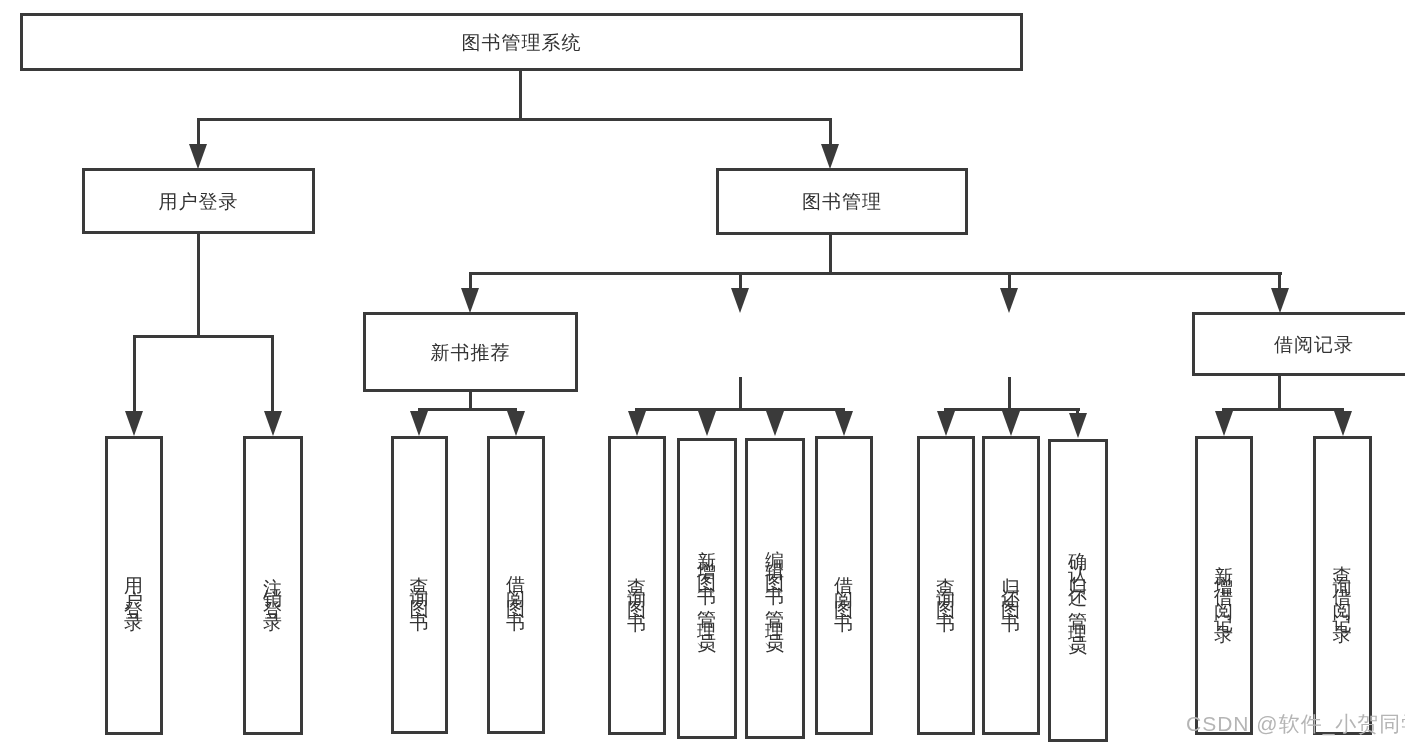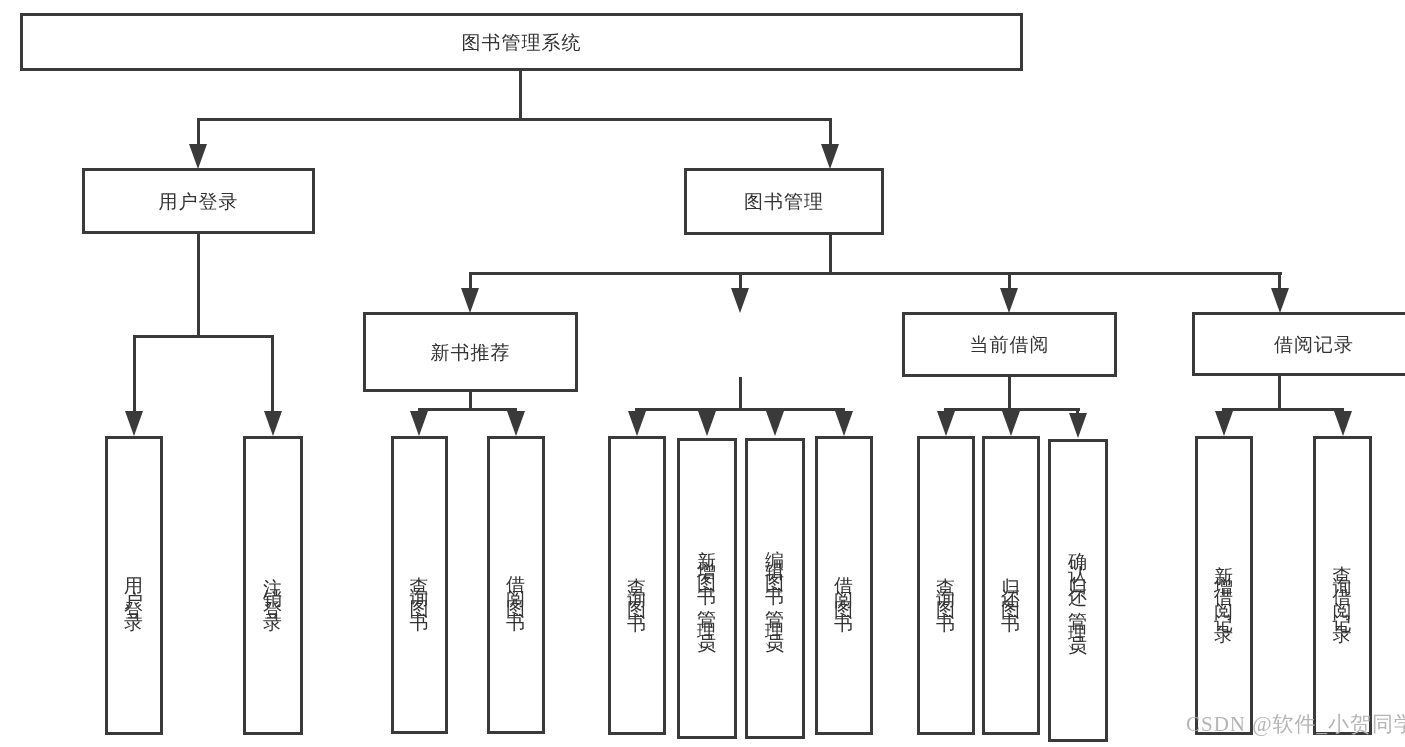--- a/index.html
+++ b/index.html
@@ -1,18 +1,18 @@
 <!DOCTYPE html>
 <html><head>
 <meta charset="utf-8">
 <style>
   html,body{margin:0;padding:0;background:#fff;}
   .canvas{
     position:relative;width:1405px;height:747px;background:#ffffff;overflow:hidden;
-    font-family:Liberation Serif, serif;color:#333333;
+    font-family:Liberation Sans, sans-serif;color:#333333;
   }
   .box{
     position:absolute;box-sizing:border-box;border:3px solid #3a3a3a;background:#ffffff;
     display:flex;align-items:center;justify-content:center;
     font-size:19px;color:#333333;letter-spacing:1px;line-height:1;z-index:2;
   }
   .vbox{
     writing-mode:vertical-rl;text-orientation:mixed;letter-spacing:12px;
     padding:6px 0;
   }
@@ -36,42 +36,41 @@
   <div class="box" style="left:20px;top:13px;width:1003px;height:58px">图书管理系统</div>
 
   <div class="vl" style="left:519px;top:71px;height:47px"></div>
   <div class="hl" style="left:197px;top:118px;width:635px"></div>
   <div class="vl" style="left:197px;top:118px;height:30px"></div>
   <div class="arr" style="left:189px;top:144px"></div>
   <div class="vl" style="left:829px;top:118px;height:30px"></div>
   <div class="arr" style="left:821px;top:144px"></div>
 
   <div class="box" style="left:82px;top:168px;width:233px;height:66px">用户登录</div>
-  <div class="box" style="left:684px;top:168px;width:200px;height:67px">图书管理</div>
+  <div class="box" style="left:716px;top:168px;width:252px;height:67px">图书管理</div>
 
   <div class="vl" style="left:197px;top:234px;height:101px"></div>
   <div class="hl" style="left:133px;top:335px;width:141px"></div>
   <div class="vl" style="left:133px;top:335px;height:78px"></div>
   <div class="arr" style="left:125px;top:411px"></div>
   <div class="vl" style="left:271px;top:335px;height:78px"></div>
   <div class="arr" style="left:264px;top:411px"></div>
 
   <div class="vl" style="left:829px;top:235px;height:37px"></div>
   <div class="hl" style="left:469px;top:272px;width:813px"></div>
   <div class="vl" style="left:469px;top:272px;height:20px"></div>
   <div class="arr" style="left:461px;top:288px"></div>
   <div class="vl" style="left:739px;top:272px;height:20px"></div>
   <div class="arr" style="left:731px;top:288px"></div>
   <div class="vl" style="left:1008px;top:272px;height:20px"></div>
   <div class="arr" style="left:1000px;top:288px"></div>
   <div class="vl" style="left:1278px;top:272px;height:20px"></div>
   <div class="arr" style="left:1271px;top:288px"></div>
 
   <div class="box" style="left:363px;top:312px;width:215px;height:80px">新书推荐</div>
-  <div class="box" style="left:902px;top:312px;width:215px;height:65px">当前借阅</div>
   <div class="box" style="left:1192px;top:312px;width:244px;height:64px">借阅记录</div>
 
   <div class="vl" style="left:469px;top:377px;height:31px"></div>
   <div class="hl" style="left:418px;top:408px;width:99px"></div>
   <div class="vl" style="left:418px;top:408px;height:7px"></div>
   <div class="arr" style="left:410px;top:411px"></div>
   <div class="vl" style="left:514px;top:408px;height:7px"></div>
   <div class="arr" style="left:507px;top:411px"></div>
 
   <div class="vl" style="left:739px;top:377px;height:31px"></div>

